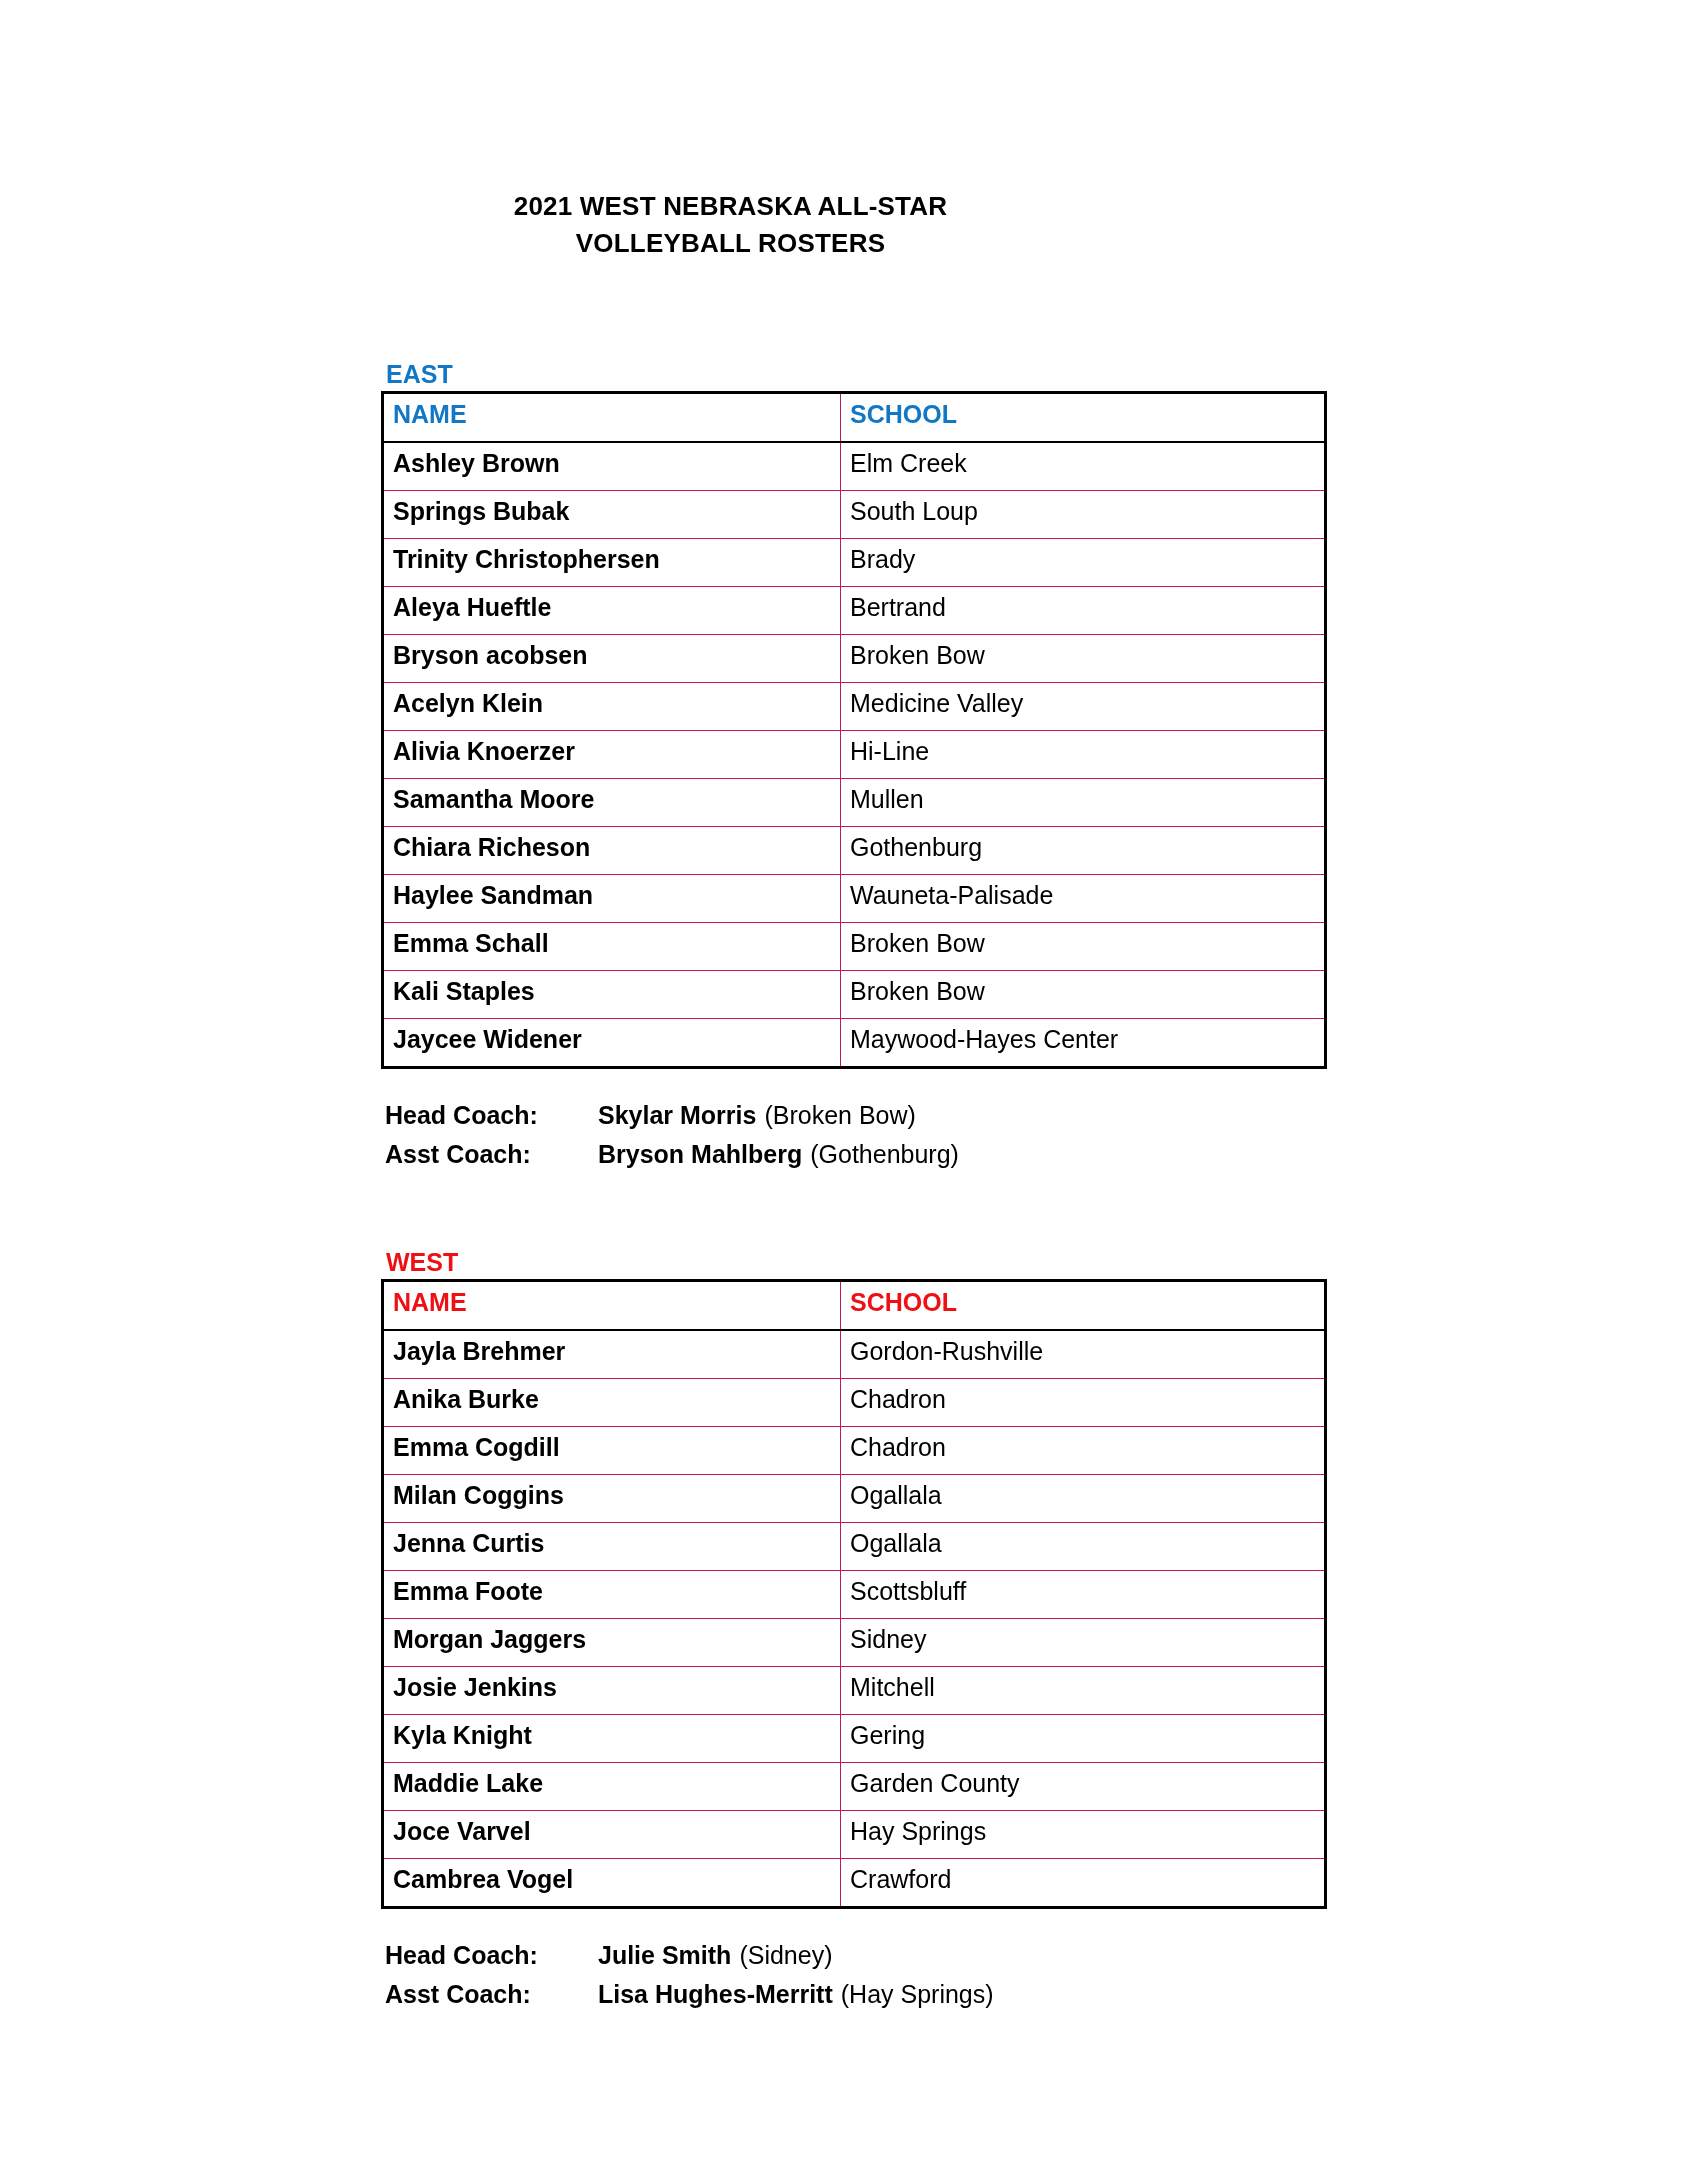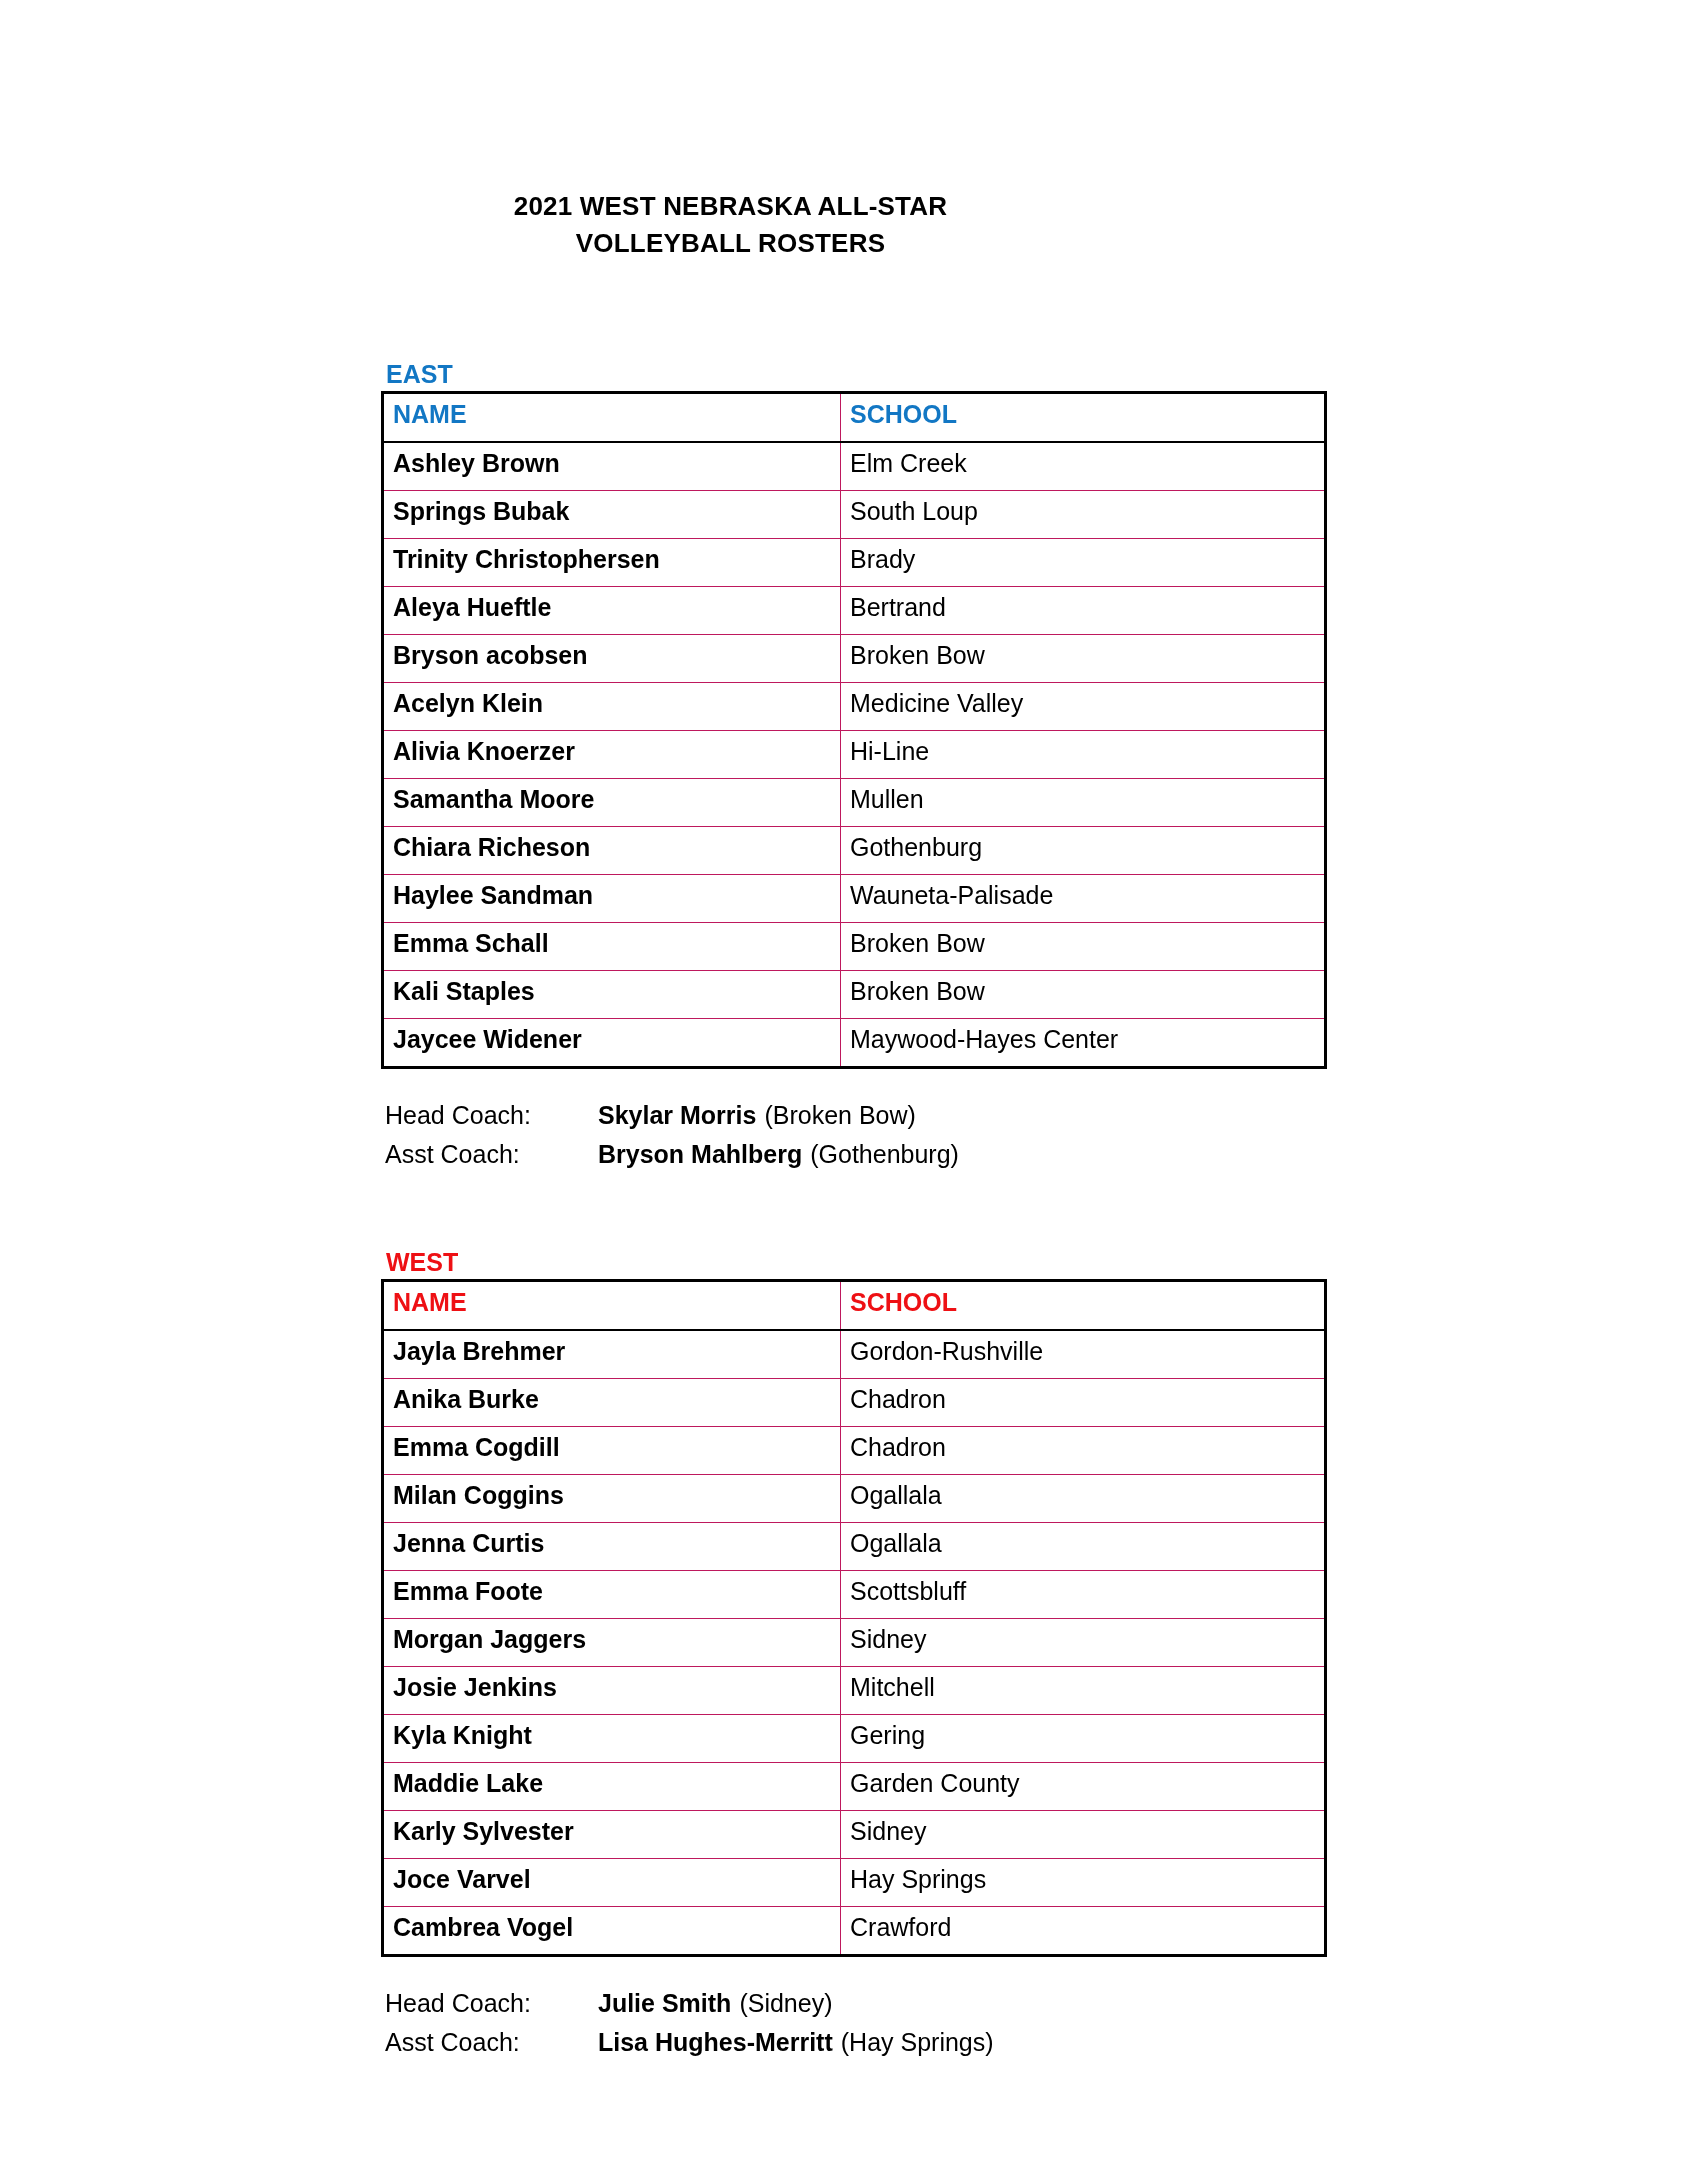--- a/index.html
+++ b/index.html
@@ -96,21 +96,21 @@
   .coach-row {
     display: flex;
     align-items: baseline;
     font-size: 25px;
     line-height: 39px;
     white-space: nowrap;
   }
   .coach-label {
     width: 213px;
     flex: 0 0 213px;
-    font-weight: normal;
+    font-weight: bold;
   }
   .coach-person { font-weight: normal; }
   .coach-name {
     font-weight: bold;
     margin-right: 8px;
   }
   .coach-school { font-weight: normal; }
 </style>
 </head>
 <body>
@@ -251,24 +251,20 @@
       </tr>
       <tr>
         <td class="name-cell">Kyla Knight</td>
         <td class="school-cell">Gering</td>
       </tr>
       <tr>
         <td class="name-cell">Maddie Lake</td>
         <td class="school-cell">Garden County</td>
       </tr>
       <tr>
-        <td class="name-cell">Karly Sylvester</td>
-        <td class="school-cell">Sidney</td>
-      </tr>
-      <tr>
         <td class="name-cell">Joce Varvel</td>
         <td class="school-cell">Hay Springs</td>
       </tr>
       <tr>
         <td class="name-cell">Cambrea Vogel</td>
         <td class="school-cell">Crawford</td>
       </tr>
     </tbody>
   </table>
 

